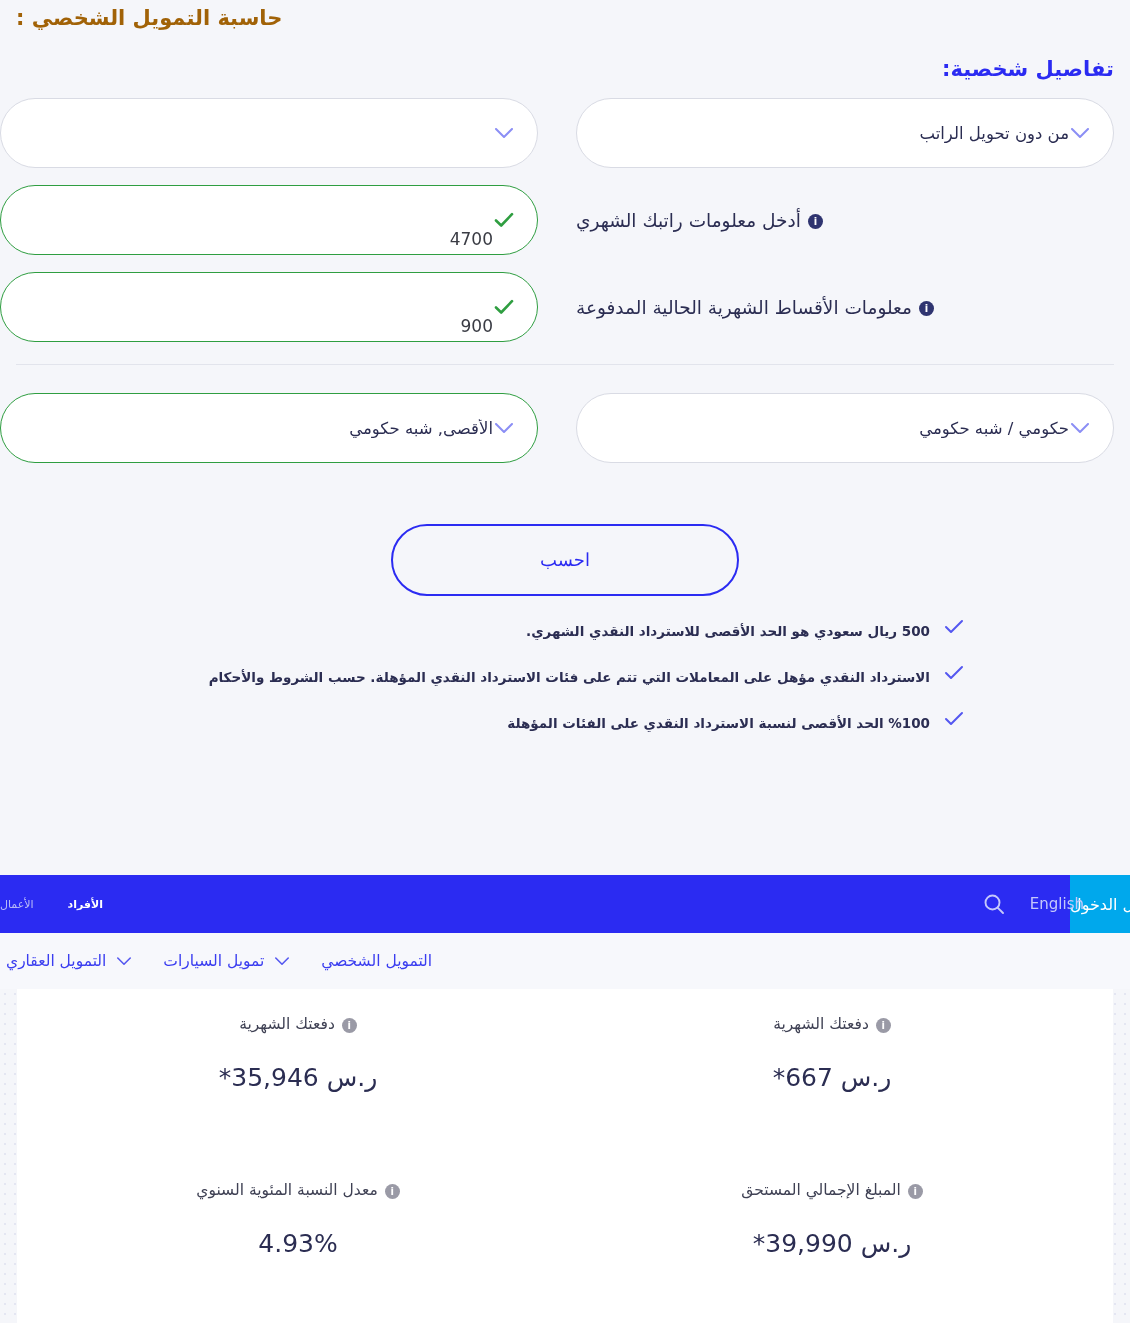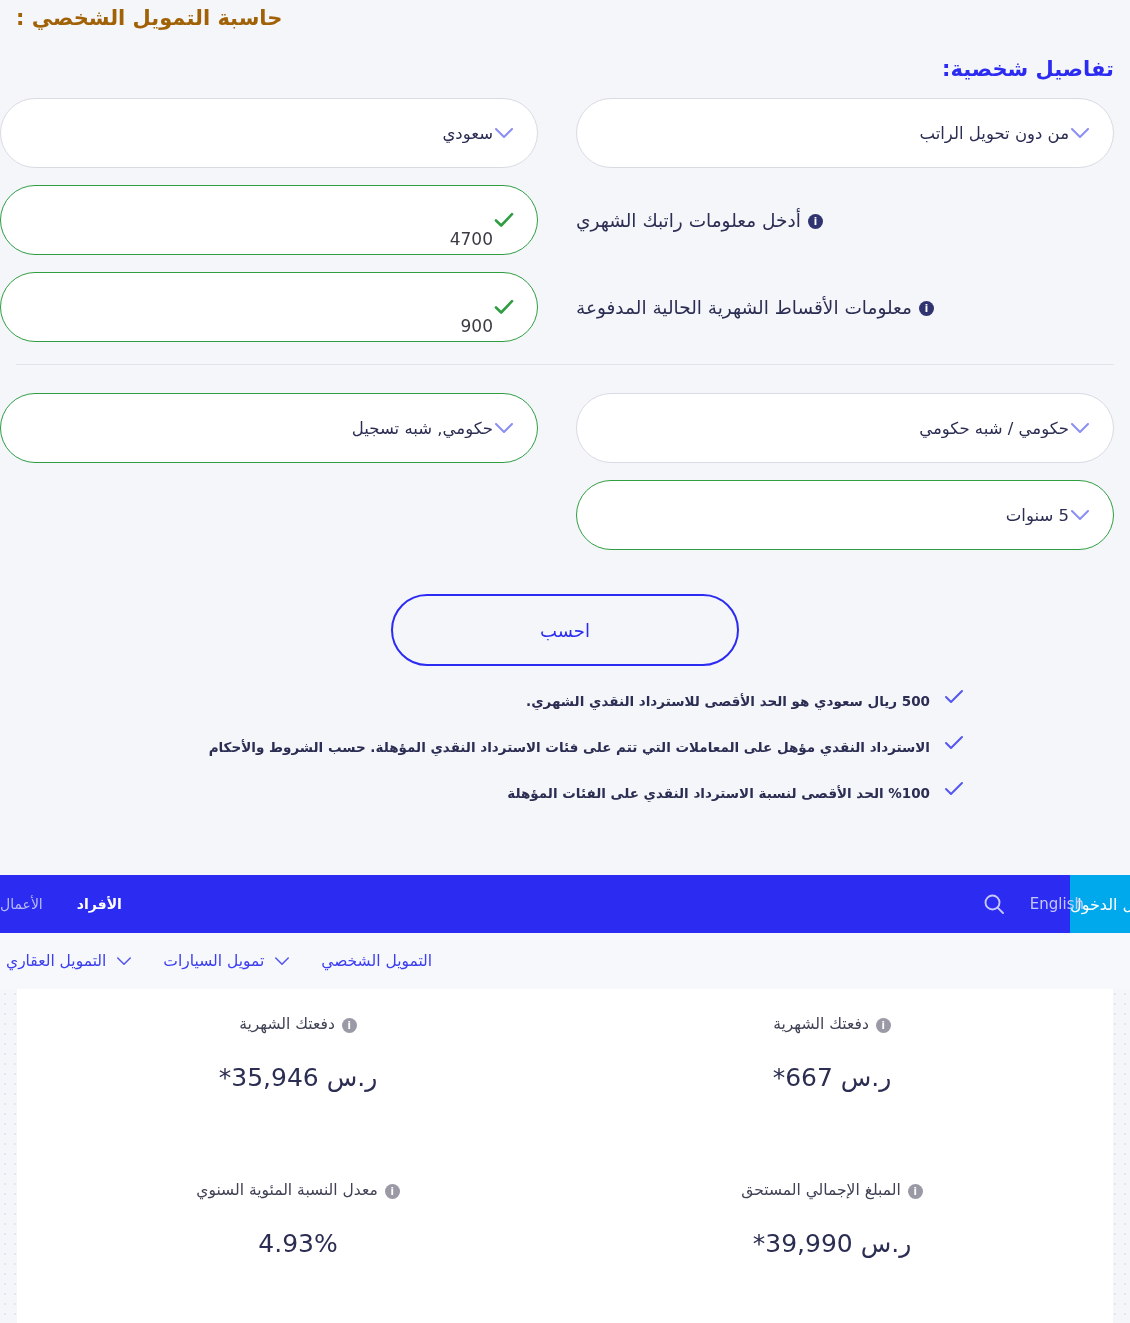--- a/index.html
+++ b/index.html
@@ -140,20 +140,21 @@
     width: 100%;
   }
 
   .spacer-row { margin-top: 28px; }
 
   
   .calc-btn-wrap {
     display: flex;
     justify-content: center;
     margin-top: 44px;
+    font-family: Liberation Serif, serif;
   }
   .calc-btn {
     width: 348px;
     height: 72px;
     border-radius: 40px;
     border: 2px solid #2b2bf2;
     background: transparent;
     color: #2b2bf2;
     font-size: 18px;
     font-family: inherit;
@@ -202,21 +203,21 @@
   }
   .nav-right {
     display: flex;
     flex-direction: row;
     align-items: center;
     gap: 34px;
     padding-right: 0;
     margin-right: -18px;
   }
   .nav-tab {
-    font-size: 14px;
+    font-size: 11px;
     color: #b9bcf7;
     cursor: pointer;
     white-space: nowrap;
   }
   .nav-tab.active { color: #ffffff; font-weight: bold; }
 
   .nav-spacer { flex: 1; }
 
   .nav-left {
     display: flex;
@@ -359,21 +360,20 @@
         <span class="value">من دون تحويل الراتب</span>
       </div>
     </div>
     <div class="col">
       <div class="control bordered-grey">
         <span class="chev">
           <svg width="18" height="11" viewBox="0 0 18 11">
               <path d="M1 1 L9 9 L17 1" fill="none" stroke="#8b8ef5" stroke-width="2" stroke-linecap="round" stroke-linejoin="round"></path>
             </svg>
         </span>
-        <span class="value">سعودي</span>
       </div>
     </div>
   </div>
 
   <div class="rowgrid">
     <div class="col">
       <div class="field-label">
         <span class="txt">أدخل معلومات راتبك الشهري</span>
         <span class="info-dot">i</span>
       </div>
@@ -422,36 +422,26 @@
         <span class="value">حكومي / شبه حكومي</span>
       </div>
     </div>
     <div class="col">
       <div class="control bordered-green">
         <span class="chev">
           <svg width="18" height="11" viewBox="0 0 18 11">
               <path d="M1 1 L9 9 L17 1" fill="none" stroke="#8b8ef5" stroke-width="2" stroke-linecap="round" stroke-linejoin="round"></path>
             </svg>
         </span>
-        <span class="value">حكومي, شبه تسجيل</span>
+        <span class="value">الأقصى, شبه حكومي</span>
       </div>
     </div>
   </div>
 
   <div class="rowgrid">
-    <div class="col">
-      <div class="control bordered-green">
-        <span class="chev">
-          <svg width="18" height="11" viewBox="0 0 18 11">
-              <path d="M1 1 L9 9 L17 1" fill="none" stroke="#8b8ef5" stroke-width="2" stroke-linecap="round" stroke-linejoin="round"></path>
-            </svg>
-        </span>
-        <span class="value">5 سنوات</span>
-      </div>
-    </div>
     <div class="col"></div>
   </div>
 
   <div class="calc-btn-wrap">
     <button class="calc-btn">احسب</button>
   </div>
 
   <div class="notes">
     <div class="note">
       <span class="note-check">

